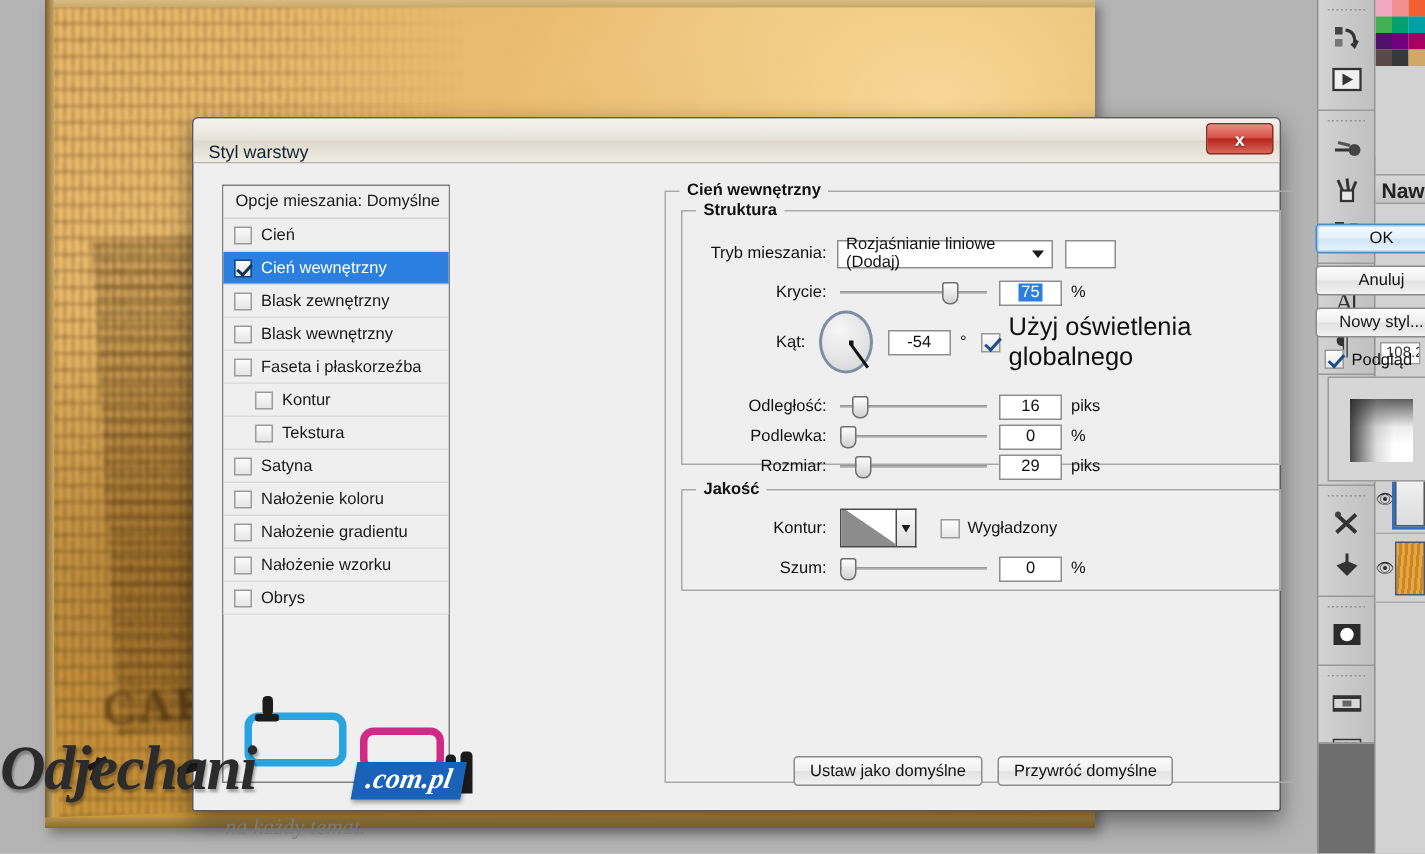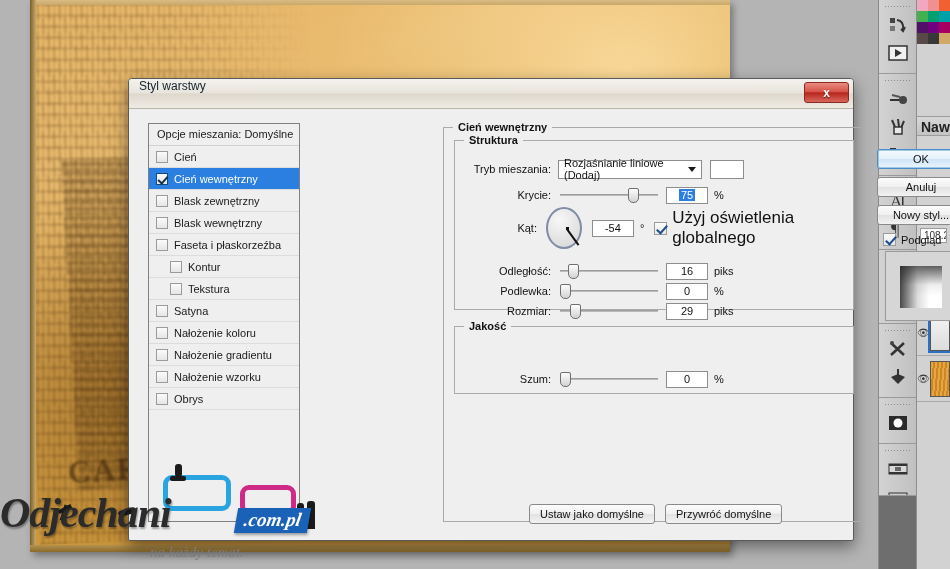--- a/index.html
+++ b/index.html
@@ -128,21 +128,21 @@
     position: absolute; left: 128px; top: 78px; width: 726px; height: 463px;
     background: #efefef;
     border: 1px solid #5a5a5a;
     border-radius: 4px 4px 2px 2px;
     box-shadow: 0 6px 16px rgba(0,0,0,0.45);
   }
   .dlg-title {
     height: 30px; border-radius: 3px 3px 0 0;
     background: linear-gradient(to bottom, #f4f2ee 0%, #e8e4dc 48%, #ded8cc 52%, #efece5 100%);
     border-bottom: 1px solid #b9b4a8;
-    display: flex; align-items: flex-start;
+    display: flex; align-items: flex-end;
     padding-left: 10px;
     font-size: 12px; color: #13232e;
   }
   .close-btn {
     position: absolute; right: 4px; top: 3px; width: 45px; height: 21px;
     border: 1px solid #8a2a22; border-radius: 3px;
     background: linear-gradient(to bottom, #e98b80 0%, #d6544a 45%, #b8261c 52%, #d8675c 100%);
     color: #fff; font-weight: bold; font-size: 12px;
     display: flex; align-items: center; justify-content: center;
     text-shadow: 0 1px 1px rgba(0,0,0,0.5);
@@ -635,20 +635,35 @@
               <div class="knob" style="left:10px;"></div>
             </div>
             <div class="num" style="margin-left:8px;">29</div>
             <div class="unit">piks</div>
           </div>
         </div>
 
         <div class="fieldset" id="fs-qual">
           <div class="fs-legend">Jakość</div>
 
+          <div class="row" style="left:10px; top:10px; width:380px; height:30px;">
+            <div class="lbl" style="width:86px;">Kontur:</div>
+            <div style="display:flex; margin-left:9px;">
+              <div class="contour-box">
+                <div class="tri"></div>
+              </div>
+              <div class="contour-caret">
+                  <i></i>
+                </div>
+            </div>
+            <div style="display:flex; align-items:center; margin-left:16px;">
+              <span class="chk"></span>
+              <span style="font-size:11px;color:#111;">Wygładzony</span>
+            </div>
+          </div>
 
           <div class="row" style="left:10px; top:42px; width:380px;">
             <div class="lbl" style="width:86px;">Szum:</div>
             <div class="slider" style="width:98px; margin-left:9px;">
               <div class="track"></div>
               <div class="knob" style="left:0px;"></div>
             </div>
             <div class="num" style="margin-left:8px;">0</div>
             <div class="unit">%</div>
           </div>

